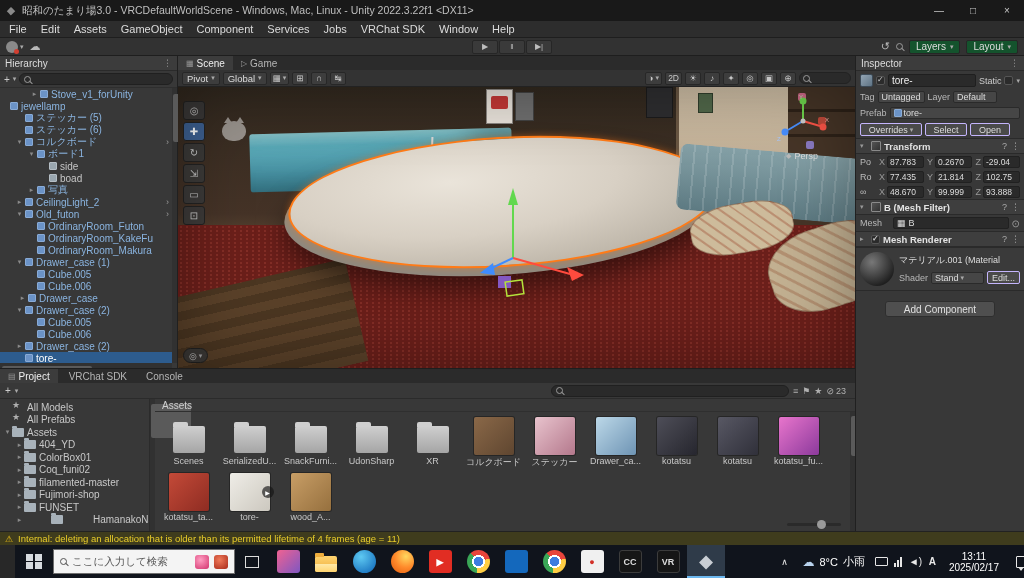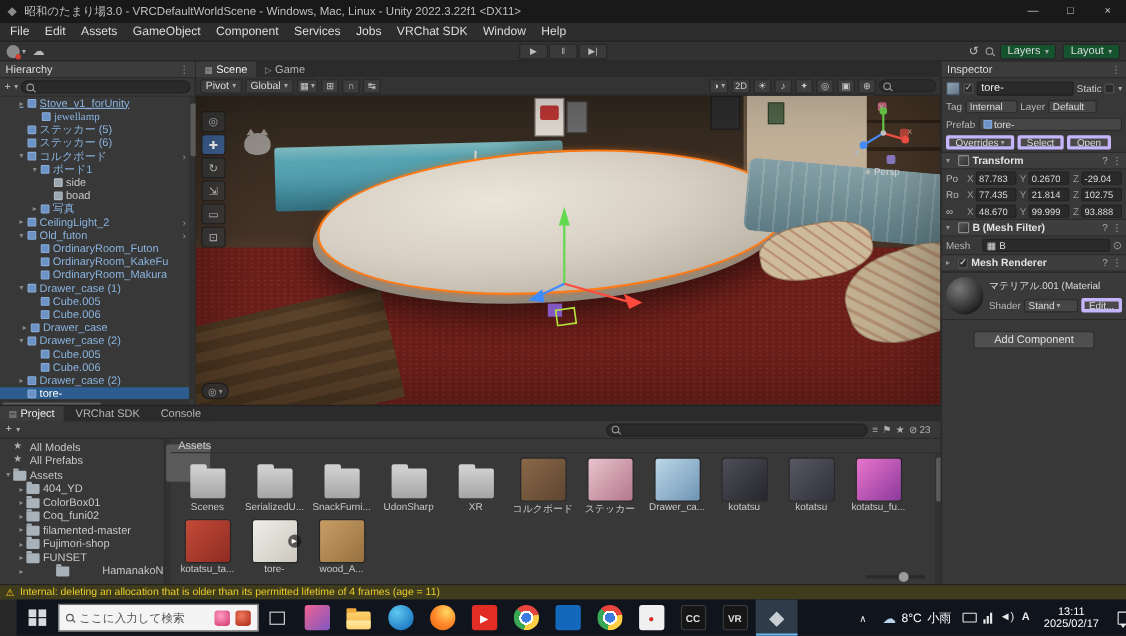--- a/index.html
+++ b/index.html
@@ -101,21 +101,21 @@
 .persp .pico{font-size:7px;color:#bbb}
 
 
 #inspector{position:absolute;left:855px;top:56px;width:169px;height:475px;background:#383838;border-left:1px solid #202020}
 .insp-row1{display:flex;align-items:center;gap:3px;padding:3px 4px 2px}
 .obj-ic{width:13px;height:13px;background:linear-gradient(135deg,#93a5b4,#5f7485);border:1px solid #3c4a57;border-radius:2px;flex:none}
 .nfield{flex:1;height:13px;background:#2a2a2a;border:1px solid #1f1f1f;border-radius:2px;font-size:10px;color:#eee;padding:0 3px;line-height:12px;overflow:hidden}
 .static-l{font-size:9px;color:#ccc}
 .insp-row2{display:flex;align-items:center;gap:3px;padding:2px 4px;font-size:9px;color:#b8b8b8}
 .sfield{height:12px;background:#464646;border:1px solid #2a2a2a;border-radius:2px;padding:0 3px;display:flex;align-items:center;gap:2px;font-size:9px;color:#ddd;overflow:hidden;white-space:nowrap}
-.ibtn{height:13px;background:#4a4a4a;border:3px solid #c4b5fd;border-radius:2px;font-size:9px;color:#ddd;display:flex;align-items:center;justify-content:center;padding:0 4px;gap:2px;white-space:nowrap;overflow:hidden}
+.ibtn{height:13px;background:#4a4a4a;border:1px solid #c4b5fd;border-radius:2px;font-size:9px;color:#ddd;display:flex;align-items:center;justify-content:center;padding:0 4px;gap:2px;white-space:nowrap;overflow:hidden}
 .comp-head{height:16px;display:flex;align-items:center;gap:3px;padding:0 4px;background:#3e3e3e;border-top:1px solid #2a2a2a;border-bottom:1px solid #2a2a2a;font-size:9.5px;color:#e2e2e2;font-weight:bold}
 .ch-arrow{color:#999;font-size:7px;width:8px;flex:none;font-weight:normal}
 .comp-ic{width:10px;height:10px;border:1px solid #8a8a8a;border-radius:1px;flex:none;background:linear-gradient(135deg,#555,#333)}
 .ch-right{margin-left:auto;display:flex;gap:4px;color:#aaa;font-weight:normal;font-size:9px}
 .vrow{display:flex;align-items:center;height:15px;padding:0 4px;gap:2px;font-size:9px}
 .vlab{width:16px;color:#bbb;flex:none;overflow:hidden}
 .axis{width:7px;color:#999;text-align:right;flex:none}
 .vfield{flex:1;height:12px;background:#2a2a2a;border:1px solid #212121;border-radius:2px;color:#ddd;font-size:8.5px;padding:0 2px;line-height:11px;overflow:hidden}
 .mrow{display:flex;align-items:center;gap:3px;padding:2px 4px;font-size:9px;color:#b8b8b8}
 .mfield{flex:1;height:12px;background:#2a2a2a;border:1px solid #212121;border-radius:2px;color:#ddd;font-size:9px;display:flex;align-items:center;gap:3px;padding:0 3px}
@@ -257,28 +257,28 @@
   </div>
   <div class="h-search">
     <span class="mini-btn">+</span>
     <span class="caret">▾</span>
     <div class="search-box">
         <span class="mag"></span>
       </div>
   </div>
   <div id="h-list">
 
-      <div class="h-row" style="padding-left: 15px; text-decoration: underline;">
+      <div class="h-row" style="padding-left: 30px;">
         <span class="h-arrow">▸</span>
         <span class="h-ic"></span>
         <span class="h-label">Stove_v1_forUnity</span>
         <span class="h-chev"></span>
       </div>
 
-      <div class="h-row" style="padding-left: 28px; font-family: Liberation Serif, serif;">
+      <div class="h-row" style="padding-left: 0;">
         <span class="h-arrow"></span>
         <span class="h-ic"></span>
         <span class="h-label">jewellamp</span>
         <span class="h-chev"></span>
       </div>
 
       <div class="h-row" style="padding-left: 15px;">
         <span class="h-arrow"></span>
         <span class="h-ic"></span>
         <span class="h-label">ステッカー (5)</span>
@@ -554,21 +554,21 @@
     <span class="obj-ic"></span>
     <span class="cb on"></span>
     <span class="nfield">tore-</span>
     <span class="static-l">Static</span>
     <span class="cb"></span>
     <span class="caret">▾</span>
   </div>
   <div class="insp-row2">
     <span>Tag</span>
     <span class="sfield" style="width:47px">
-        <span style="overflow:hidden">Internal</span>
+        <span style="overflow:hidden">Untagged</span>
       </span>
     <span>Layer</span>
     <span class="sfield" style="width:44px">
         <span style="overflow:hidden">Default</span>
       </span>
   </div>
   <div class="insp-row2">
     <span>Prefab</span>
     <span class="sfield" style="flex:1">
         <span class="h-ic" style="margin:0"></span>

